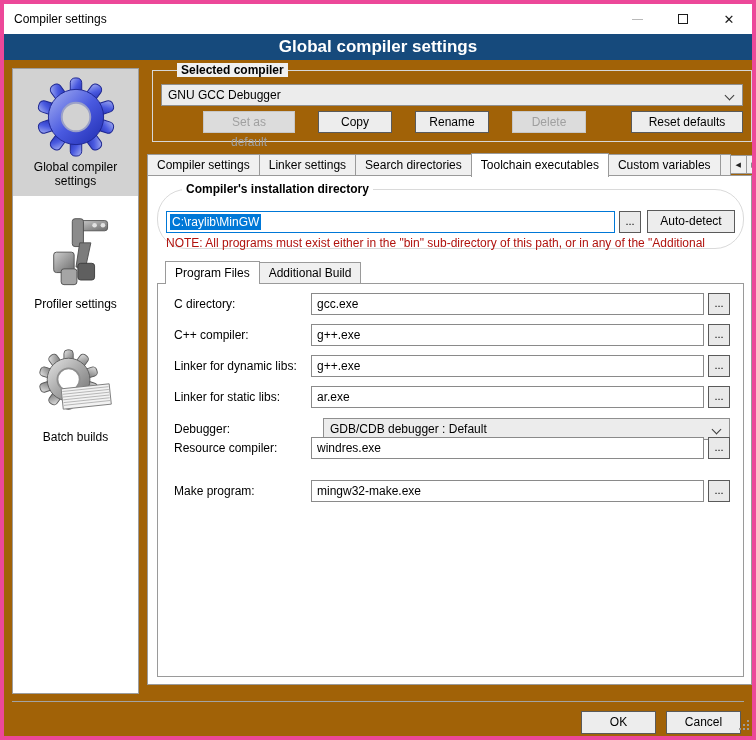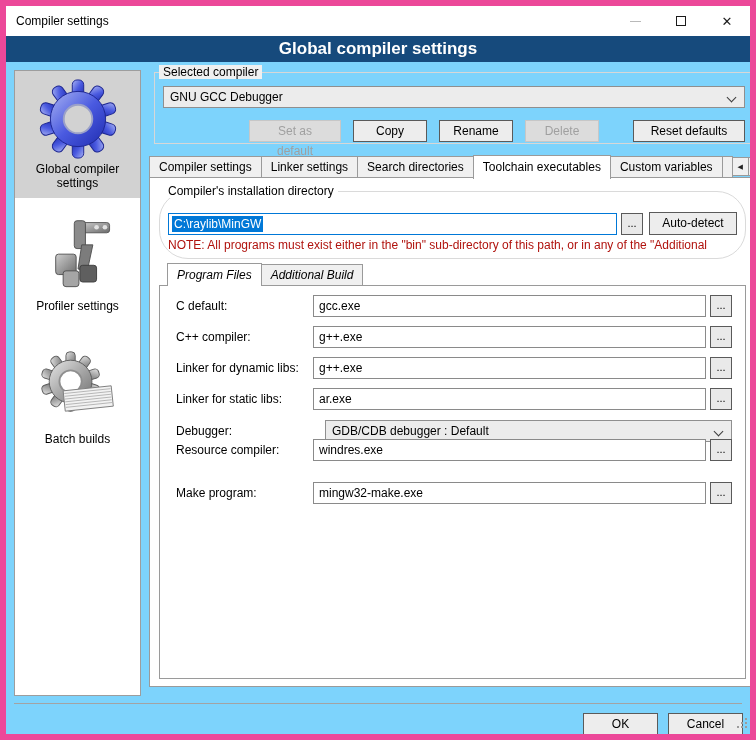--- a/index.html
+++ b/index.html
@@ -1,19 +1,19 @@
 <!DOCTYPE html>
 <html><head>
 <meta charset="utf-8">
 <style>
   * { box-sizing: border-box; margin: 0; padding: 0; }
   html,body { width:756px; height:740px; }
   body { font-family:"Liberation Sans", sans-serif; font-size:12px; color:#000; background:#fff; }
-  .window { position:relative; width:756px; height:740px; background:#7dd3fc;
-            border:6px solid #ec4899; overflow:hidden; }
+  .window { position:relative; width:756px; height:740px; background:#a16207;
+            border:4px solid #ec4899; overflow:hidden; }
 
   
   .titlebar { position:absolute; left:0; top:0; right:0; height:30px; background:#ffffff;
               display:flex; align-items:center; }
   .titlebar .title { padding-left:10px; font-size:12px; }
   .win-controls { margin-left:auto; display:flex; height:30px; }
   .win-btn { width:46px; height:30px; display:flex; align-items:center; justify-content:center; }
   .min-bar { width:11px; height:1px; background:#b9b9b9; }
   .max-box { width:10px; height:10px; border:1px solid #1b1b1b; }
   .close-x { font-size:13px; color:#1b1b1b; line-height:1; }
@@ -27,29 +27,29 @@
              background:#fff; border:1px solid #9d9d9d; overflow:hidden; }
   .side-item { width:100%; display:flex; flex-direction:column; align-items:center; text-align:center;
                padding:8px 2px 8px 2px; cursor:default; }
   .side-item.selected { background:#d2d2d2; }
   .side-item .icon-box { width:82px; height:80px; display:flex; align-items:center; justify-content:center; }
   .side-item .lbl { margin-top:3px; line-height:14px; }
   .side-item + .side-item { margin-top:6px; }
 
   
   .groupbox { position:absolute; border:1px solid #d7d7d7; }
-  .groupbox > .glabel { position:absolute; top:-8px; left:4px; padding:0 4px; }
+  .groupbox > .glabel { position:absolute; top:-8px; left:24px; padding:0 4px;font-weight:bold; }
   .g-selcomp { left:148px; top:66px; width:600px; height:72px; }
   .g-selcomp > .glabel { background:#f0f0f0; }
   .combo { position:absolute; height:22px; background:#ececec; border:1px solid #8f8f8f;
            display:flex; align-items:center; padding-left:6px; }
   .combo-main { left:8px; right:8px; top:13px; }
   .chev { position:absolute; right:9px; top:7px; width:7px; height:7px;
           border-right:1.4px solid #3c3c3c; border-bottom:1.4px solid #3c3c3c; transform:rotate(45deg); }
-  .btnrow { position:absolute; right:8px; bottom:1px; display:flex; gap:12px; }
+  .btnrow { position:absolute; right:8px; bottom:8px; display:flex; gap:23px; }
   .btn { height:22px; background:#ededed; border:1px solid #5a5a5a; text-align:center;
          line-height:20px; font-size:12px; padding:0 10px; }
   .btn.disabled { background:#dcdcdc; border-color:#c7c7c7; color:#a0a0a0; }
   .btn.w-set { width:92px; } .btn.w-s { width:74px; } .btn.w-reset { width:112px; margin-left:22px; }
 
   
   .tabs { position:absolute; left:143px; top:148px; width:605px; height:24px;
           display:flex; align-items:flex-end; }
   .tab { height:22px; line-height:21px; padding:0 9px; background:#f0f0f0;
          border:1px solid #9a9a9a; border-bottom:none; margin-right:-1px; white-space:nowrap; }
@@ -57,36 +57,36 @@
   .tab.clipped { width:38px; padding-right:0; overflow:hidden; }
   .tab-arrows { margin-left:auto; display:flex; margin-bottom:2px; }
   .arrow-btn { width:17px; height:19px; background:#f0f0f0; border:1px solid #9a9a9a;
                display:flex; align-items:center; justify-content:center; font-size:7px; color:#222; }
   .arrow-btn + .arrow-btn { margin-left:-1px; }
 
   
   .page { position:absolute; left:143px; top:171px; width:605px; height:510px;
           background:#fff; border:1px solid #9a9a9a; z-index:2; }
 
-  .g-instdir { left:9px; top:13px; width:587px; height:68px; border-color:#dadada;border-radius:29px; }
+  .g-instdir { left:9px; top:13px; width:587px; height:60px; border-color:#dadada;border-radius:29px; }
   .g-instdir > .glabel { background:#fff; }
   .inst-row { position:absolute; left:8px; right:8px; top:20px; height:23px; display:flex; align-items:center; }
   .inst-input { flex:1; height:22px; border:1px solid #0078d7; background:#fff;
                 display:flex; align-items:center; padding-left:3px; overflow:hidden; }
   .sel-text { background:#0078d7; color:#fff; padding:1px 2px; white-space:nowrap; }
   .mini-btn { width:22px; height:22px; background:#e9e9e9; border:1px solid #5a5a5a;
               text-align:center; line-height:18px; font-size:11px; margin-left:4px; }
   .autodetect { width:88px; height:23px; margin-left:6px; line-height:21px; padding:0; }
   .note { position:absolute; left:8px; right:2px; top:46px; color:#b0120d;
           white-space:nowrap; overflow:hidden; }
 
   
   .inner-tabs { position:absolute; left:17px; top:85px; display:flex; align-items:flex-end; }
   .itab { height:21px; line-height:20px; padding:0 9px; background:#f0f0f0;
-          border:1px solid #9a9a9a; border-bottom:none; margin-right:-1px; white-space:nowrap;font-style:italic; }
+          border:1px solid #9a9a9a; border-bottom:none; margin-right:-1px; white-space:nowrap; }
   .itab.active { height:23px; background:#fff; line-height:22px; position:relative; z-index:3; margin-bottom:-1px; }
   .inner-page { position:absolute; left:9px; top:107px; width:587px; height:394px;
                 background:#fff; border:1px solid #9a9a9a; z-index:2; }
 
   .frow { position:absolute; left:16px; right:13px; height:22px; display:flex; align-items:center; }
   .frow .flabel { flex:0 0 137px; }
   .txt { flex:1; height:22px; border:1px solid #8a8a8a; background:#fff; padding:0 5px;
          font-family:"Liberation Sans", sans-serif; font-size:12px; color:#000; }
   .frow .mini-btn { flex:0 0 22px; }
   .combo-field { position:relative; flex:1; height:22px; background:#ececec; border:1px solid #8f8f8f;
@@ -263,21 +263,21 @@
     </div>
 
     <div class="inner-tabs">
       <div class="itab active">Program Files</div>
       <div class="itab">Additional Build</div>
     </div>
 
     <div class="inner-page">
 
       <div class="frow" style="top:9px">
-        <span class="flabel">C default:</span>
+        <span class="flabel">C directory:</span>
         <input class="txt" value="gcc.exe" style="">
         <div class="mini-btn">...</div>
       </div>
 
       <div class="frow" style="top:40px">
         <span class="flabel">C++ compiler:</span>
         <input class="txt" value="g++.exe" style="">
         <div class="mini-btn">...</div>
       </div>
 

